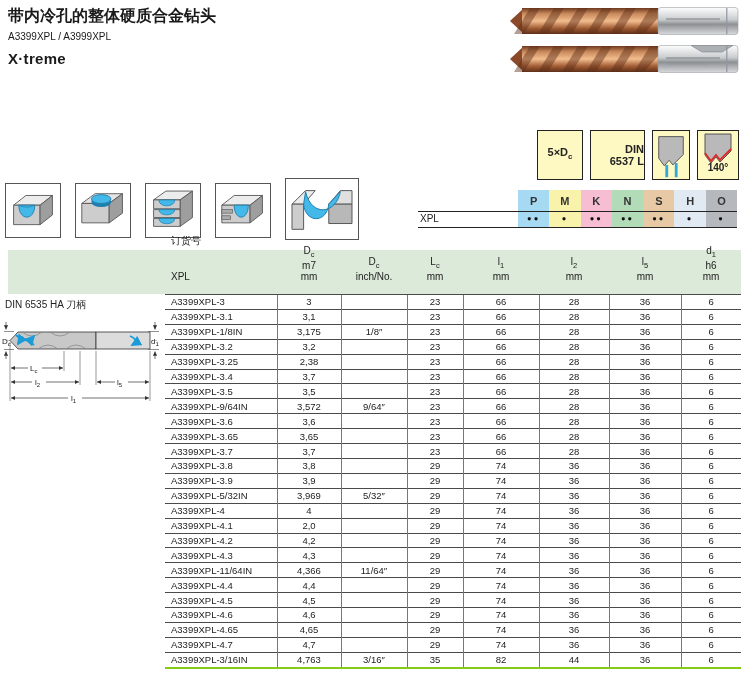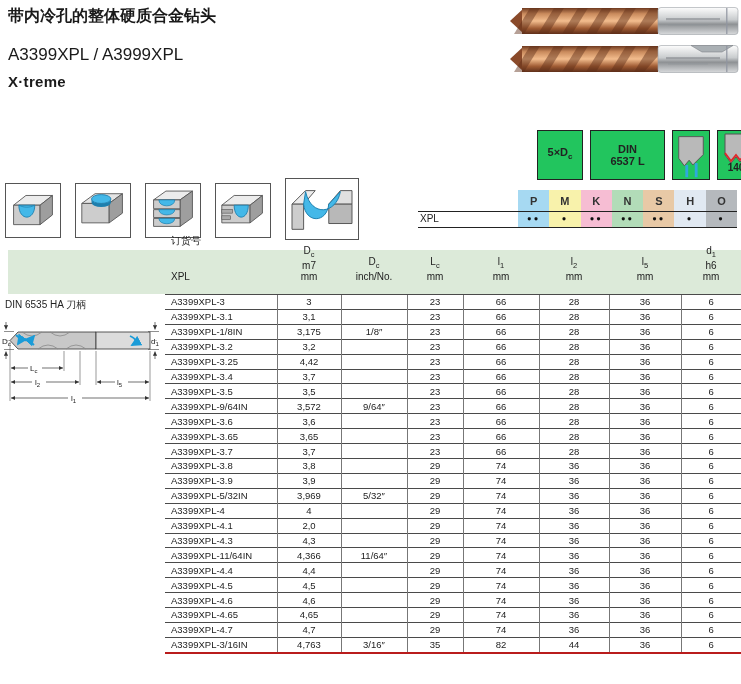--- a/index.html
+++ b/index.html
@@ -4,31 +4,31 @@
 <style>
   html,body{margin:0;padding:0;}
   body{
     width:741px;height:684px;position:relative;overflow:hidden;background:#fff;
     font-family:"Liberation Sans","DejaVu Sans",sans-serif;color:#1a1a1a;
     -webkit-font-smoothing:antialiased;
   }
   
   .title-block{position:absolute;left:8px;top:4px;line-height:1.45;}
   .title-zh{font-size:16px;font-weight:bold;}
-  .title-model{font-size:17px;font-weight:400;margin-top:16px;}
+  .title-model{font-size:10px;font-weight:400;margin-top:3px;}
   .title-brand{font-size:15px;font-weight:bold;margin-top:3px;letter-spacing:0.3px;}
   
   .photos{position:absolute;left:508px;top:5px;width:232px;}
   .photos svg{display:block;margin-bottom:6px;}
   
   .feat{position:absolute;top:130px;left:537px;display:flex;gap:7px;align-items:stretch;}
-  .feat-box{border:1.2px solid #222;background:#22c55e;height:50px;box-sizing:border-box;
+  .feat-box{border:1.2px solid #222;background:#fef9c3;height:50px;box-sizing:border-box;
     display:flex;flex-direction:column;align-items:center;justify-content:center;}
   .feat-box.b1{width:46px;}
-  .feat-box.b2{width:75px;}
+  .feat-box.b2{width:55px;align-items:flex-end;}
   .feat-box.b3{width:38px;padding-top:2px;justify-content:flex-start;}
   .feat-box.b4{width:42px;justify-content:flex-start;padding-top:1px;}
   .feat-label{font-size:11px;font-weight:bold;color:#222;line-height:12px;text-align:center;}
   .feat-label sub{font-size:8px;}
   .feat-deg{font-size:10px;font-weight:bold;color:#222;margin-top:-2px;}
   
   .apps{position:absolute;left:5px;top:182px;}
   .app-box{position:absolute;border:1px solid #555;background:#fff;box-sizing:border-box;}
   
   .mat{position:absolute;left:418px;top:190px;width:319px;height:38px;}
@@ -51,21 +51,21 @@
   
   .shank-note{position:absolute;left:5px;top:298px;font-size:10px;color:#222;}
   .diagram{position:absolute;left:2px;top:312px;}
   
   .size-table{position:absolute;left:165px;top:294px;border-collapse:collapse;table-layout:fixed;width:576px;}
   .size-table td{height:13.92px;font-size:9.5px;color:#222;padding:0;border-top:1px solid #4a4a4a;
     white-space:nowrap;overflow:hidden;}
   .size-table td+td{border-left:1px solid #777;}
   .size-table td.c-order{text-align:left;padding-left:6px;}
   .size-table td.c-num{text-align:center;}
-  .size-table tr:last-child td{border-bottom:2px solid #b91c1c;}
+  .size-table tr:last-child td{border-bottom:2px solid #84cc16;}
 </style>
 </head>
 <body>
 
 <div class="title-block">
   <div class="title-zh">带内冷孔的整体硬质合金钻头</div>
   <div class="title-model">A3399XPL / A3999XPL</div>
   <div class="title-brand">X·treme</div>
 </div>
 
@@ -364,21 +364,21 @@
         <td class="c-num">3,2</td>
         <td class="c-num"></td>
         <td class="c-num">23</td>
         <td class="c-num">66</td>
         <td class="c-num">28</td>
         <td class="c-num">36</td>
         <td class="c-num">6</td>
       </tr>
       <tr>
         <td class="c-order">A3399XPL-3.25</td>
-        <td class="c-num">4,42</td>
+        <td class="c-num">2,38</td>
         <td class="c-num"></td>
         <td class="c-num">23</td>
         <td class="c-num">66</td>
         <td class="c-num">28</td>
         <td class="c-num">36</td>
         <td class="c-num">6</td>
       </tr>
       <tr>
         <td class="c-order">A3399XPL-3.4</td>
         <td class="c-num">3,7</td>
@@ -475,20 +475,30 @@
         <td class="c-num"></td>
         <td class="c-num">29</td>
         <td class="c-num">74</td>
         <td class="c-num">36</td>
         <td class="c-num">36</td>
         <td class="c-num">6</td>
       </tr>
       <tr>
         <td class="c-order">A3399XPL-4.1</td>
         <td class="c-num">2,0</td>
+        <td class="c-num"></td>
+        <td class="c-num">29</td>
+        <td class="c-num">74</td>
+        <td class="c-num">36</td>
+        <td class="c-num">36</td>
+        <td class="c-num">6</td>
+      </tr>
+      <tr>
+        <td class="c-order">A3399XPL-4.2</td>
+        <td class="c-num">4,2</td>
         <td class="c-num"></td>
         <td class="c-num">29</td>
         <td class="c-num">74</td>
         <td class="c-num">36</td>
         <td class="c-num">36</td>
         <td class="c-num">6</td>
       </tr>
       <tr>
         <td class="c-order">A3399XPL-4.3</td>
         <td class="c-num">4,3</td>

